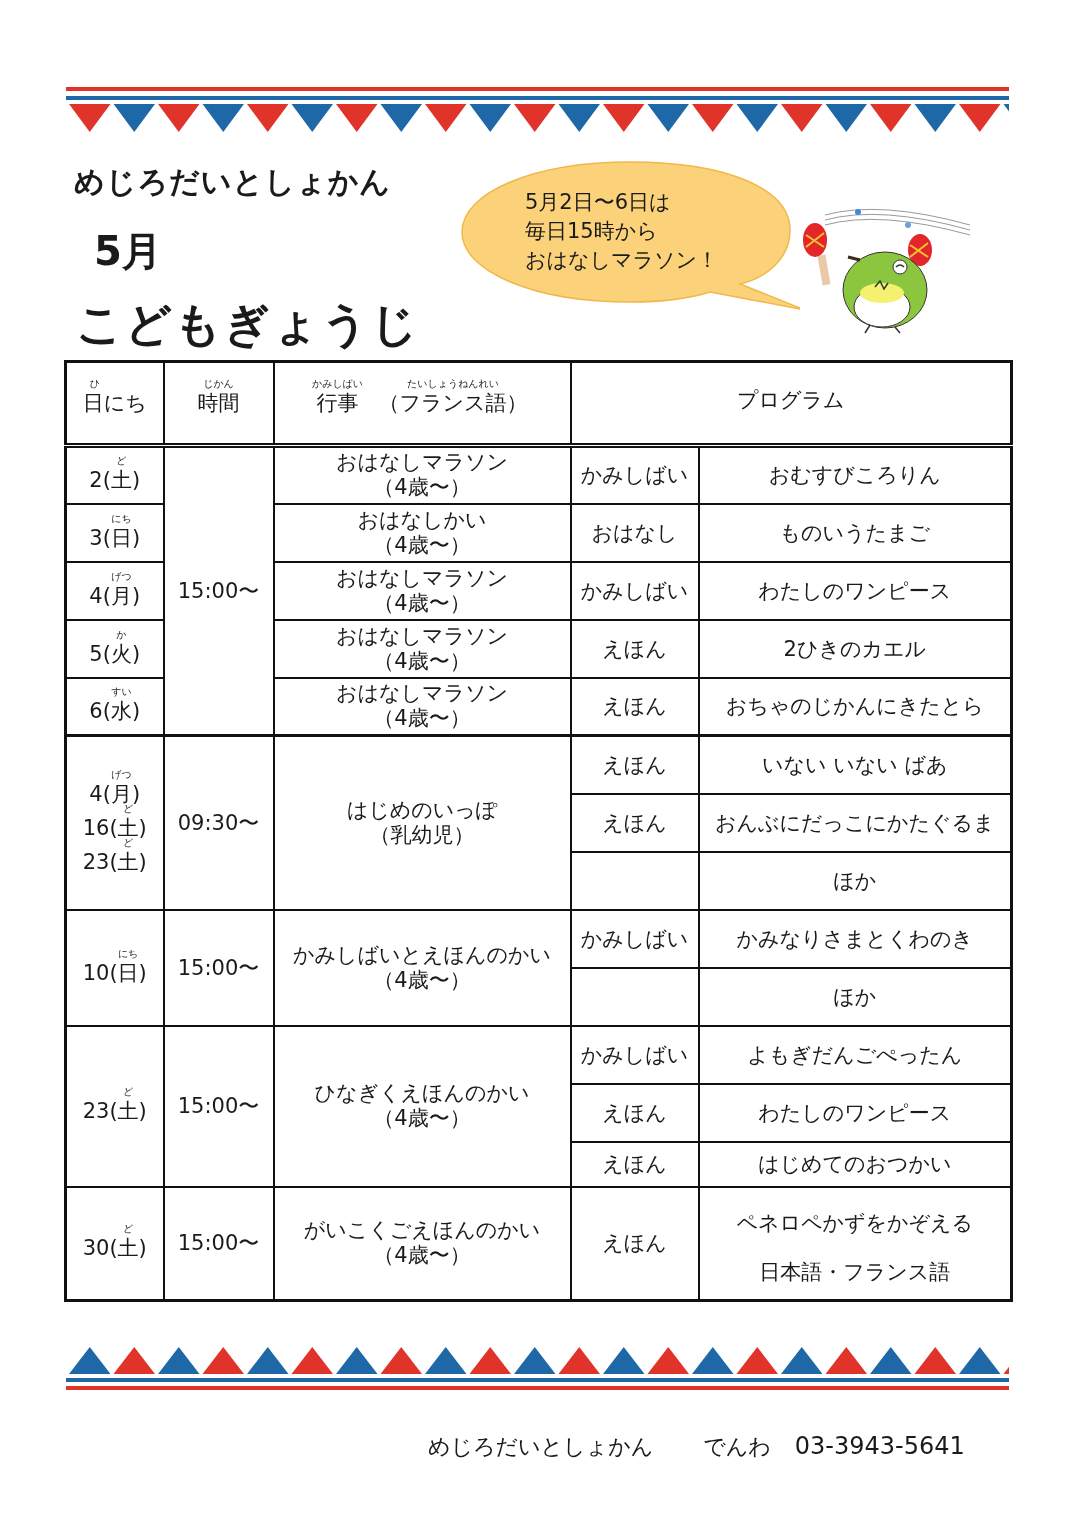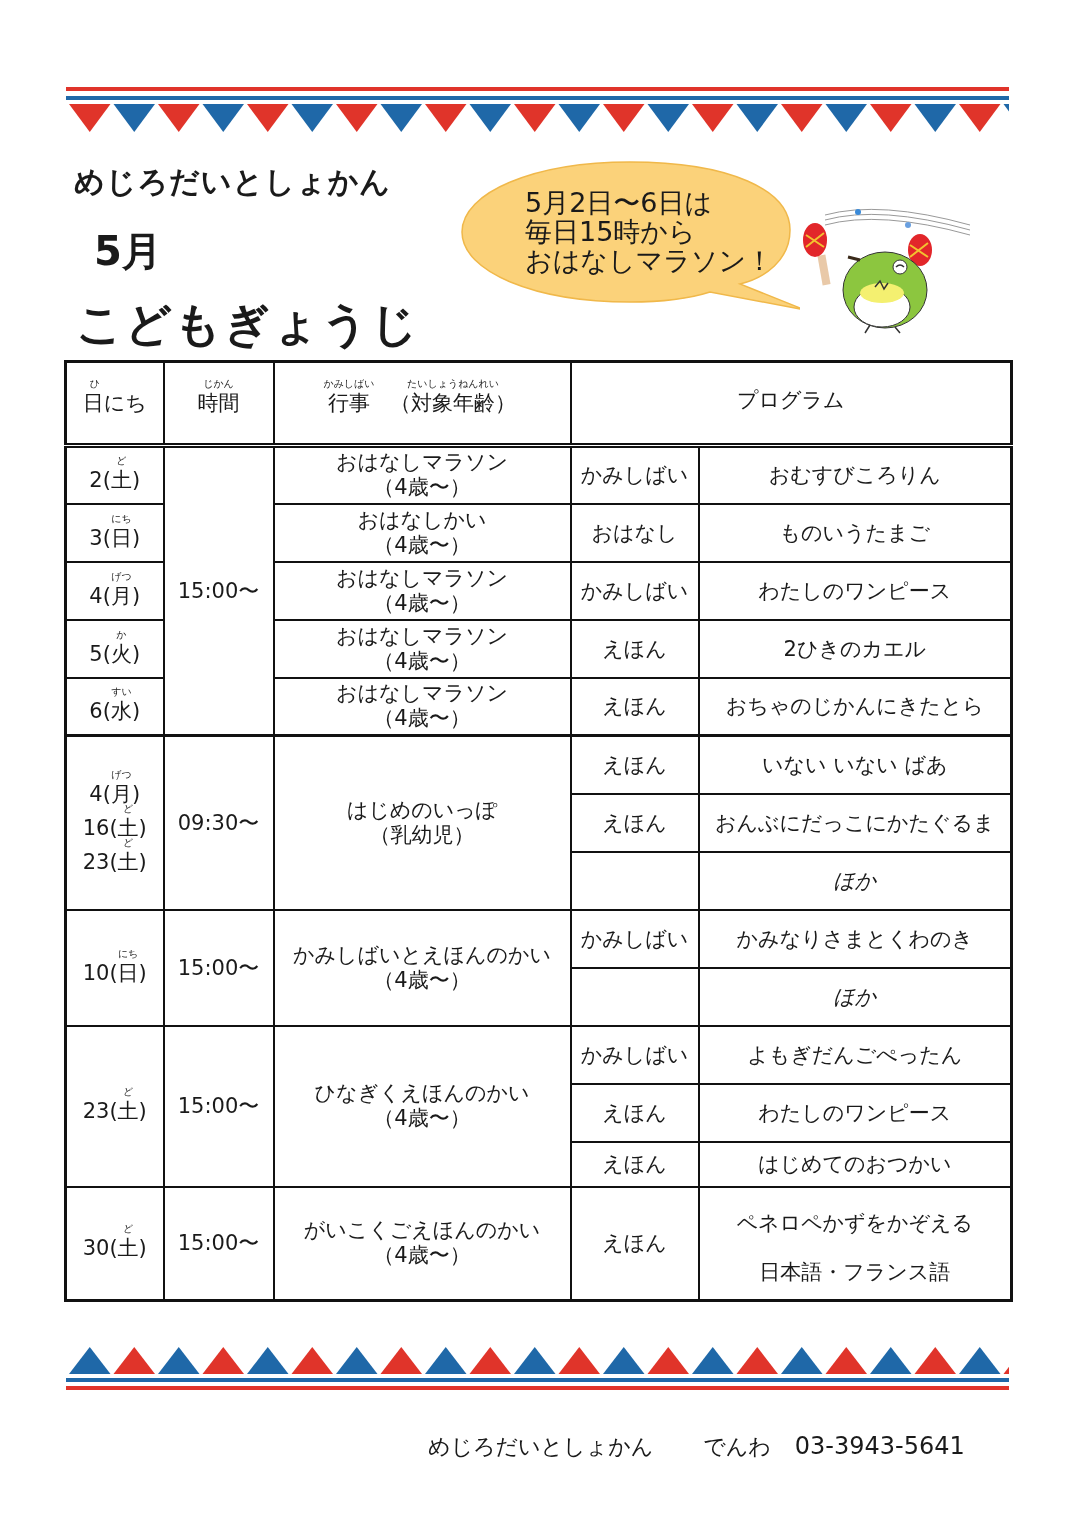--- a/index.html
+++ b/index.html
@@ -4,32 +4,32 @@
 <style>
   html, body { margin:0; padding:0; background:#ffffff; }
   body { width:1075px; height:1518px; position:relative; overflow:hidden;
          font-family:"DejaVu Sans","Liberation Sans",sans-serif; color:#1a1a1a; }
   .bunting { position:absolute; left:66px; width:943px; }
   .bunting svg { display:block; }
   .title-lib { position:absolute; left:74px; top:162px; font-size:30px; font-weight:bold; letter-spacing:1px; }
   .title-month { position:absolute; left:94px; top:224px; font-size:40px; font-weight:bold; }
   .title-event { position:absolute; left:76px; top:294px; font-size:46px; font-weight:bold; letter-spacing:2px; }
   .bubble { position:absolute; left:460px; top:160px; width:340px; height:150px; }
-  .bubble-text { position:absolute; left:525px; top:188px; font-size:27px; line-height:29px; }
+  .bubble-text { position:absolute; left:525px; top:188px; font-size:21px; line-height:29px; }
   .bubble-text div { white-space:nowrap; }
   .mascot { position:absolute; left:800px; top:195px; width:180px; height:140px; }
 
   table.sched { position:absolute; left:64px; top:360px; width:946px; border-collapse:collapse;
                 border:3px solid #111; table-layout:fixed; }
   table.sched td, table.sched th { border:2px solid #111; text-align:center; vertical-align:middle;
                 font-weight:normal; font-size:21px; padding:0; line-height:24px; }
   table.sched th { height:74px; border-bottom:5px double #111; }
   td.prog-type { border-right:1px solid #222 !important; }
   td.thin-top { border-top:1px solid #222 !important; }
-  td.right { text-align:right; padding-right:8px;font-style:italic; }
+  td.right { text-align:right; padding-right:8px; }
   .ruby-wrap { position:relative; display:inline-block; }
   .rb { position:absolute; left:50%; transform:translateX(-50%); top:-12px; font-size:10px; white-space:nowrap; line-height:10px; }
   .cell-date { font-size:22px; }
   .date-line { display:block; margin:10px 0 0; }
   .time { font-size:23px; }
   .evt div { line-height:25px; }
   .footer { position:absolute; left:428px; top:1432px; font-size:22px; white-space:nowrap; }
   .footer span { display:inline-block; }
 </style>
 </head>
@@ -112,21 +112,21 @@
     <tr>
       <th>
         <span class="ruby-wrap"><span class="rb" style="left:7px;transform:none">ひ</span><span>日にち</span></span>
       </th>
       <th>
         <span class="ruby-wrap"><span class="rb">じかん</span><span>時間</span></span>
       </th>
       <th>
         <span class="ruby-wrap"><span class="rb">かみしばい</span><span>行事</span></span>
         &nbsp;
-        <span class="ruby-wrap"><span class="rb">たいしょうねんれい</span><span>（対象年齢）</span></span>
+        <span class="ruby-wrap"><span class="rb">たいしょうねんれい</span><span>（フランス語）</span></span>
       </th>
       <th colspan="2" style="vertical-align:middle;padding-bottom:6px;">
         <span>プログラム</span>
       </th>
     </tr>
   </thead>
   <tbody>
 
     <tr style="height:58px">
       <td class="cell-date">

